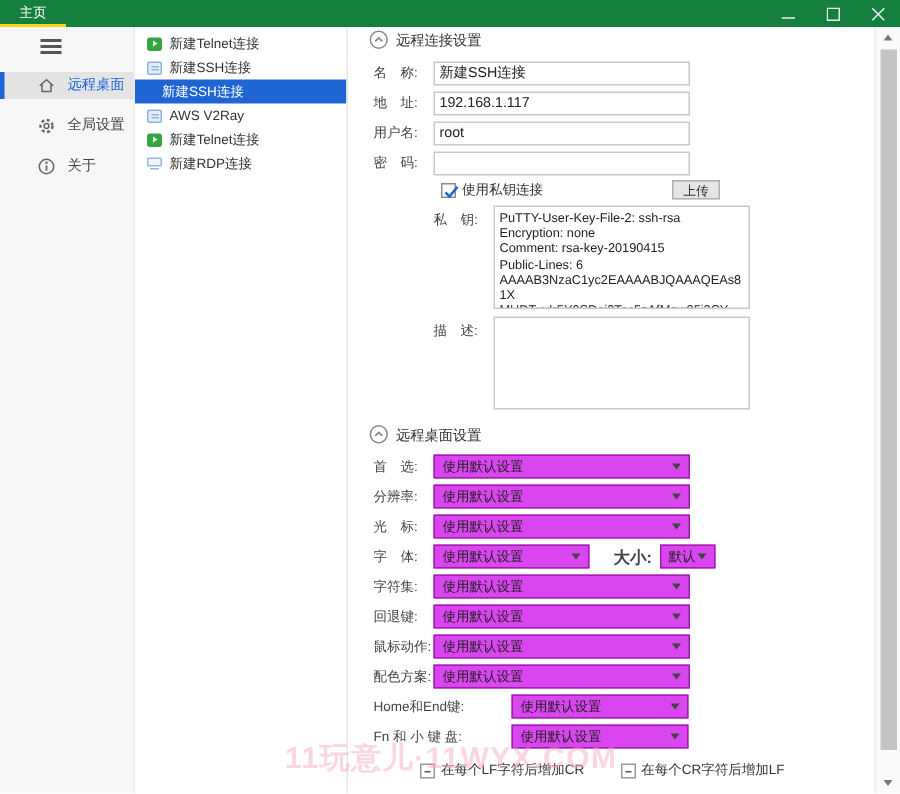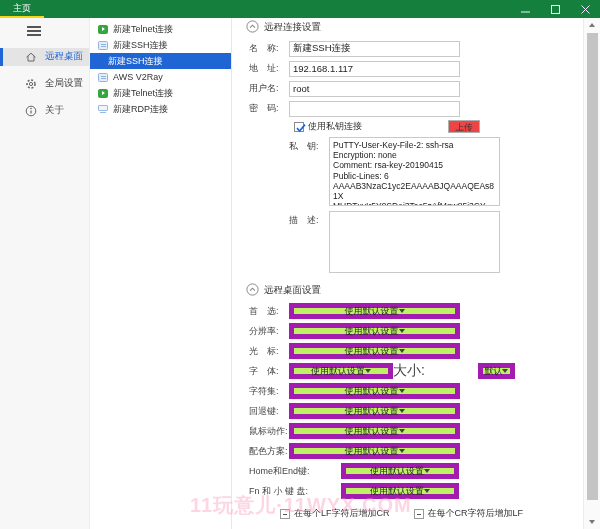--- a/index.html
+++ b/index.html
@@ -59,44 +59,44 @@
   .tinput {
     width:171px; height:16px; border:1px solid #c9c9c9; background:#fff;
     font-family:inherit; font-size:9.5px; padding:0 3px; color:#222; outline:none;
   }
   .cb-row { display:flex; align-items:center; margin:3px 0 4px 45px; width:186px; height:13px; }
   .cbx { width:10px; height:10px; border:1px solid #8a8a8a; background:#fff; position:relative; margin-right:4px; flex:none; }
   .cbx svg { position:absolute; left:0; top:-1px; }
   .cb-label { font-size:9px; color:#333; }
   .upload-btn {
     margin-left:auto; width:32px; height:13px; font-size:8.5px; color:#333;
-    background:#ef4444; border:1px solid #b0b0b0; font-family:inherit; line-height:10px; padding:0; cursor:default;
+    background:#e5e5e5; border:1px solid #b0b0b0; font-family:inherit; line-height:10px; padding:0; cursor:default;
   }
   textarea.keyarea, textarea.descarea {
     width:171px; border:1px solid #c9c9c9; resize:none; overflow:hidden; outline:none;
     font-family:"Liberation Sans","DejaVu Sans",sans-serif; color:#222; background:#fff;
   }
   textarea.keyarea { height:69px; font-size:8.5px; line-height:10.2px; padding:2px 3px; }
   textarea.descarea { height:62px; font-size:9px; padding:2px 3px; margin-bottom:8px; }
   .keyrow { margin-bottom:5px; }
 
   
   .drow { display:flex; align-items:center; height:16px; margin-bottom:4px; }
   .dlabel { width:40px; flex:none; font-size:9px; color:#444; white-space:nowrap; }
   .dlabel.wide { width:92px; }
   .select {
-    width:171px; height:16px; border:5px solid #a21caf; background:#bef264;
-    display:flex; align-items:center; justify-content:center; padding:0 5px; cursor:default;
+    width:171px; height:16px; border:1px solid #a21caf; background:#d946ef;
+    display:flex; align-items:center; justify-content:space-between; padding:0 5px; cursor:default;
   }
   .select.w118 { width:118px; }
   .select.w104 { width:104px; }
-  .select.w37 { width:37px;margin-left:48px; }
+  .select.w37 { width:37px; }
   .select span { font-size:9px; color:#222; white-space:nowrap; }
   .caret { width:0; height:0; border-left:3px solid transparent; border-right:3px solid transparent; border-top:4px solid #444; flex:none; }
-  .midlabel { font-size:14px; color:#444; margin:0 5px 0 0; white-space:nowrap; }
+  .midlabel { font-size:11px; color:#444; margin:0 5px 0 16px; white-space:nowrap;font-weight:bold; }
 
   .bottom-cbs { display:flex; margin:8px 0 0 31px; gap:24px; }
   .bcb { display:flex; align-items:center; }
   .dashbox { width:10px; height:10px; border:1px solid #999; background:#fff; position:relative; margin-right:4px; }
   .dashbox::after { content:""; position:absolute; left:2px; right:2px; top:4px; height:1.5px; background:#555; }
   .bcb span { font-size:9px; color:#333; }
 
   
   .scrollbar { position:absolute; top:0; right:0; bottom:0; width:17px; background:#fafafa; border-left:1px solid #ededed; }
   .sb-up, .sb-down { position:absolute; left:0; width:16px; height:14px; display:flex; align-items:center; justify-content:center; }

